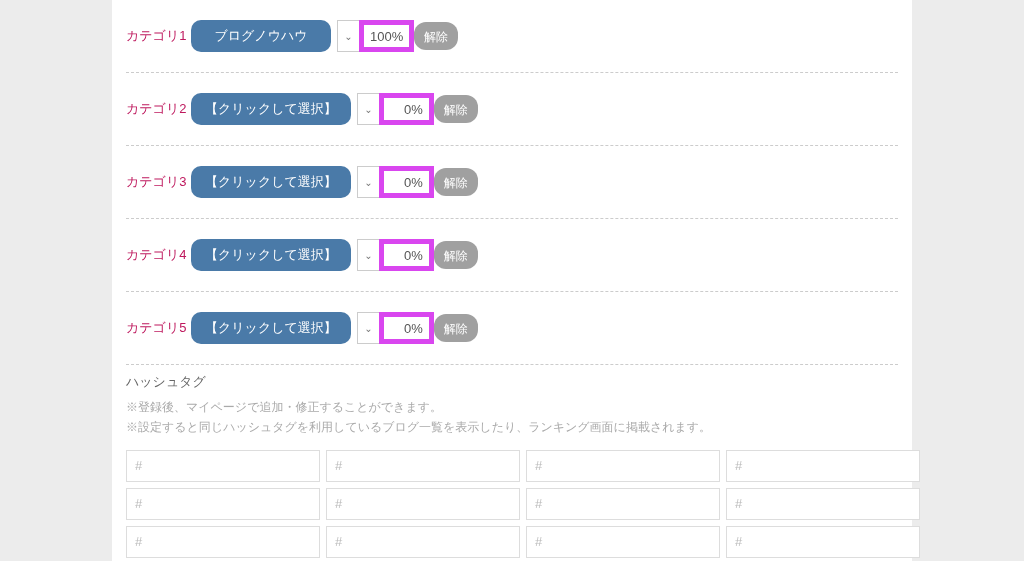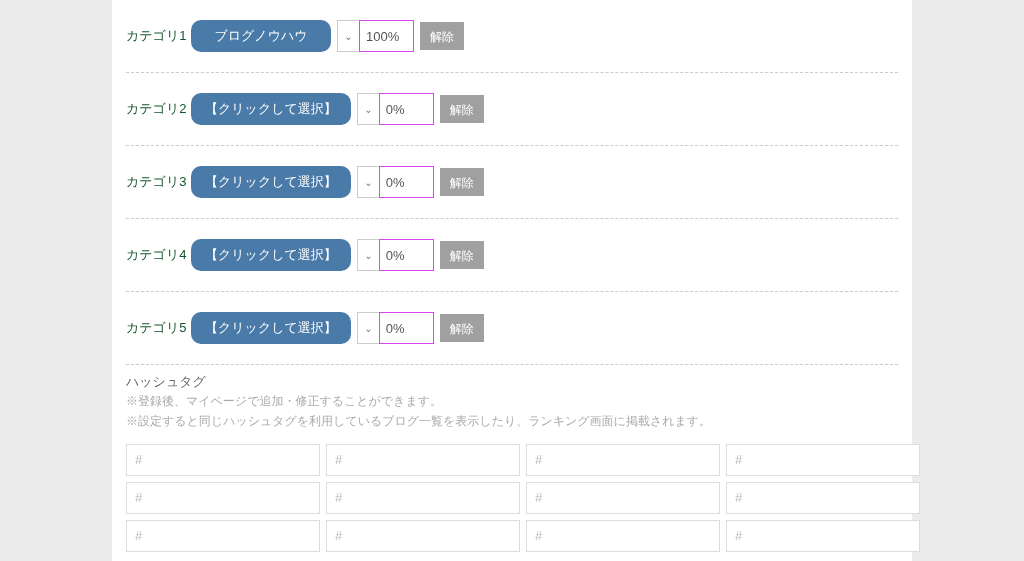--- a/index.html
+++ b/index.html
@@ -23,21 +23,21 @@
       display: flex;
       align-items: center;
       padding: 20px 0;
       border-bottom: 1px dashed #ccc;
     }
     .category-row:last-of-type {
       border-bottom: none;
     }
     .category-label {
       width: 65px;
-      color: #14532d;
+      color: #be185d;
       font-size: 13px;
     }
     .select-button {
       background: #4a7aa8;
       color: #fff;
       border: none;
       padding: 8px 14px;
       font-size: 13px;
       cursor: pointer;
       min-width: 140px;
@@ -59,42 +59,43 @@
       align-items: center;
       justify-content: center;
       color: #777;
       cursor: pointer;
       font-size: 10px;
       border-right: none;
     }
     .percent-input {
       width: 55px;
       height: 32px;
-      border: 1px solid #d946ef;
+      border: 5px solid #d946ef;
+      text-align: right;
       padding: 0 6px;
       font-size: 13px;
       color: #555;
     }
     .release-button {
       background: #a0a0a0;
       color: #fff;
       border: none;
       padding: 7px 10px;
       font-size: 12px;
       cursor: pointer;
-      margin-left: 6px;
-      border-radius: 0;
+      border-radius: 12px;
       height: 28px;
     }
     .hashtag-section {
       margin-top: 8px;
     }
     .hashtag-title {
       color: #666;
       font-size: 13px;
+      margin-bottom: 6px;
     }
     .hashtag-note {
       color: #aaa;
       font-size: 12px;
       line-height: 1.7;
     }
     .hashtag-grid {
       display: grid;
       grid-template-columns: repeat(4, 1fr);
       gap: 6px;

